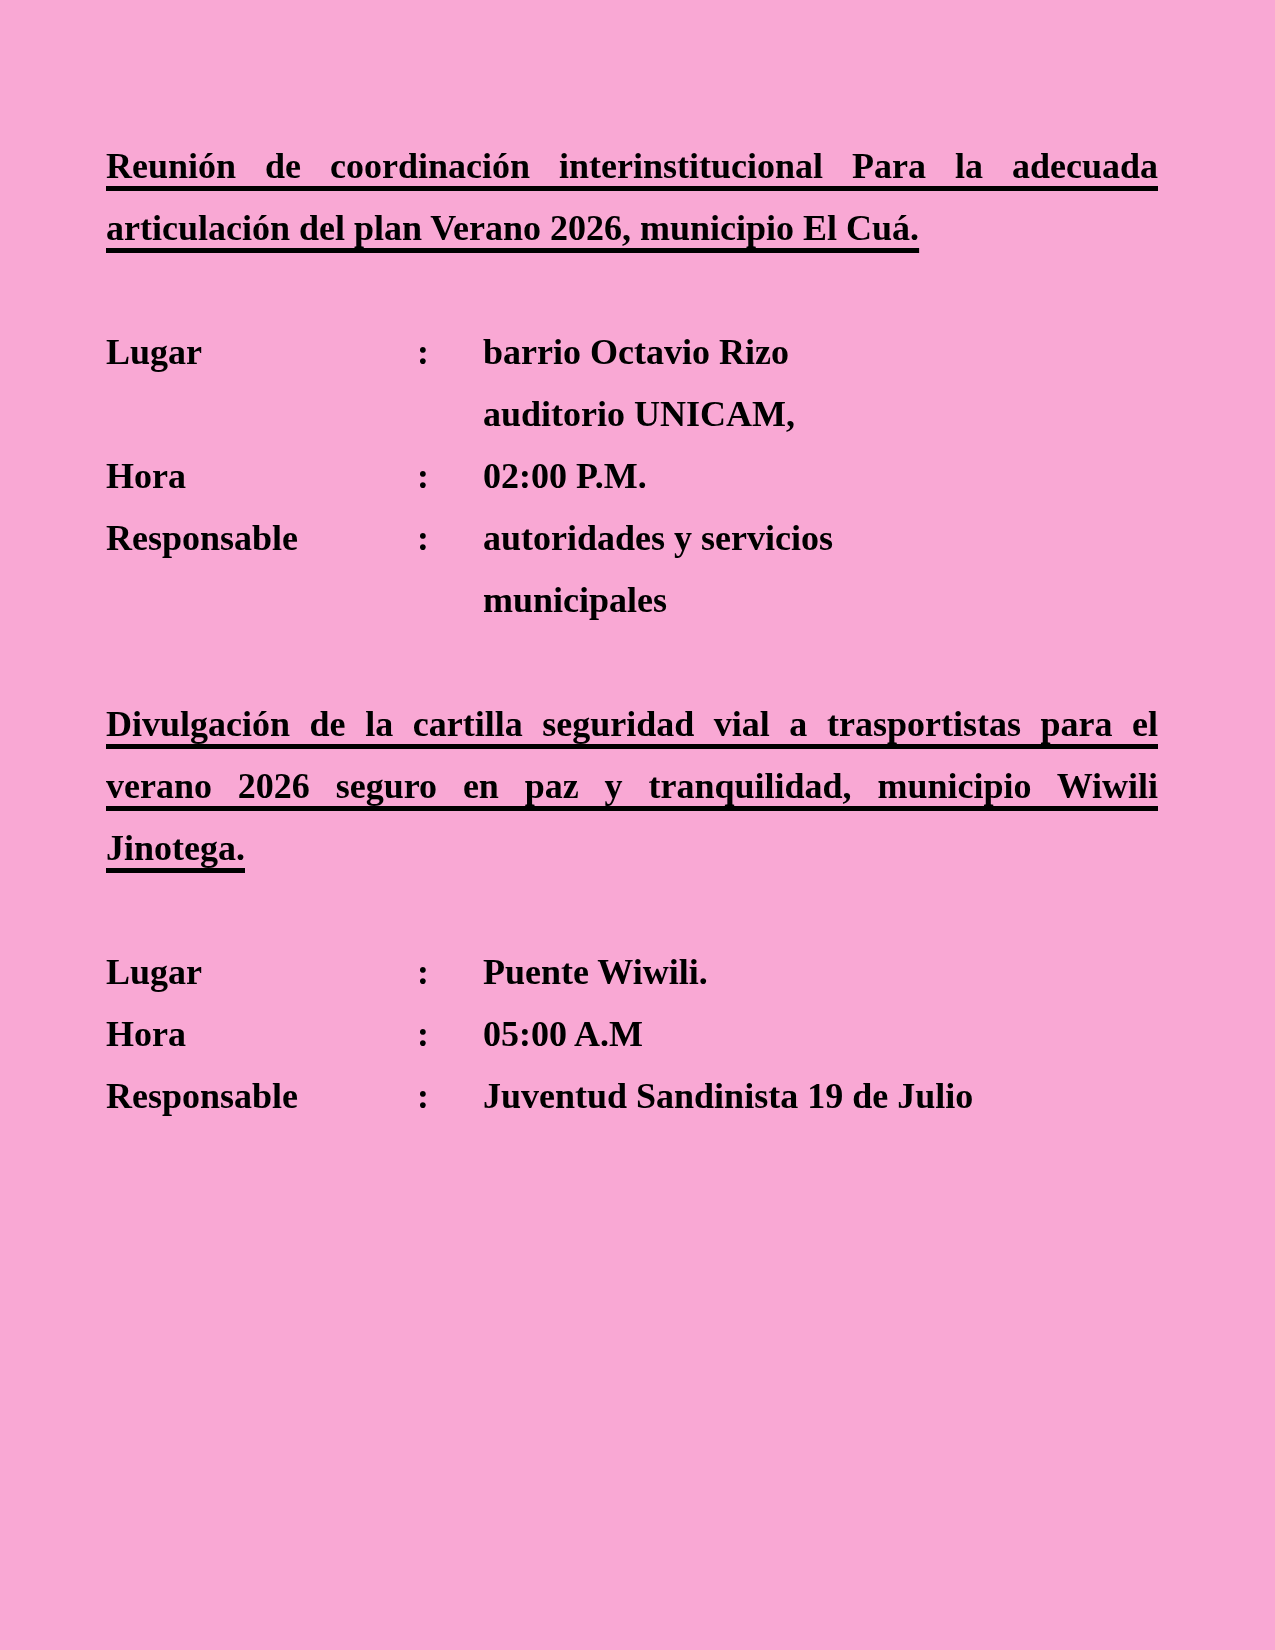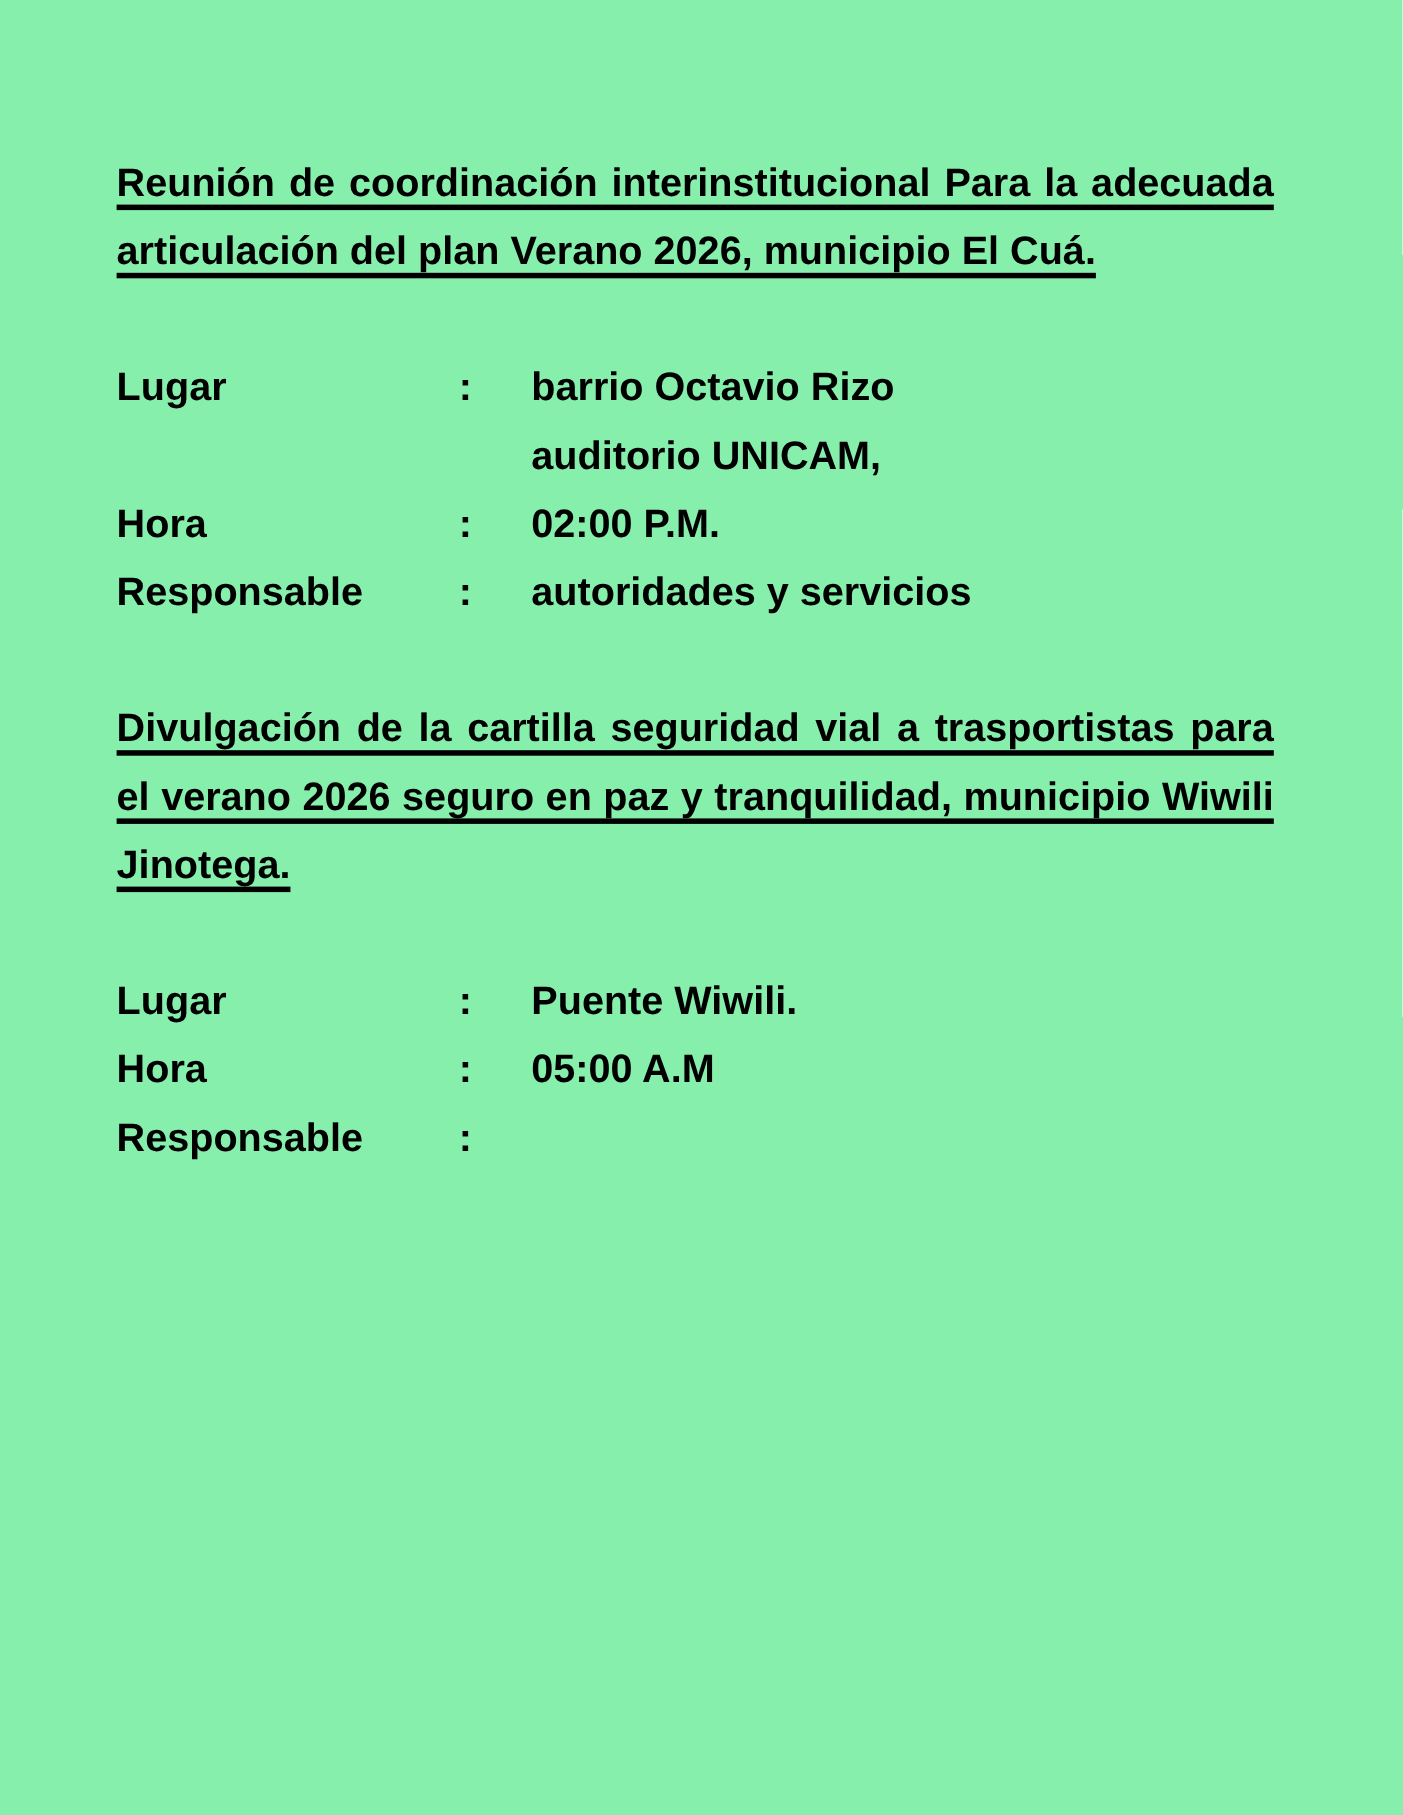--- a/index.html
+++ b/index.html
@@ -4,23 +4,23 @@
 <style>
   html, body {
     margin: 0;
     padding: 0;
     background: #ffffff;
   }
   .page {
     position: relative;
     width: 1275px;
     height: 1650px;
-    background: #86efac;
+    background: #f9a8d4;
     overflow: hidden;
-    font-family: Liberation Sans, sans-serif;
+    font-family: Liberation Serif, serif;
     font-weight: bold;
     font-size: 36px;
     line-height: 62px;
     color: #000000;
   }
   .doc {
     position: absolute;
     left: 106px;
     top: 135px;
     width: 1052px;
@@ -75,20 +75,21 @@
         <div>
           <div class="detail-value-line">02:00 P.M.</div>
         </div>
       </div>
 
       <div class="detail-row">
         <div class="detail-label">Responsable</div>
         <div class="detail-sep">:</div>
         <div>
           <div class="detail-value-line">autoridades y servicios</div>
+          <div class="detail-value-line">municipales</div>
         </div>
       </div>
 
     </div>
 
 
     <div class="block event-title">Divulgación de la cartilla seguridad vial a trasportistas para el verano 2026 seguro en paz y tranquilidad, municipio Wiwili Jinotega.</div>
 
     <div class="block">
 
@@ -104,18 +105,21 @@
         <div class="detail-label">Hora</div>
         <div class="detail-sep">:</div>
         <div>
           <div class="detail-value-line">05:00 A.M</div>
         </div>
       </div>
 
       <div class="detail-row">
         <div class="detail-label">Responsable</div>
         <div class="detail-sep">:</div>
+        <div>
+          <div class="detail-value-line">Juventud Sandinista 19 de Julio</div>
+        </div>
       </div>
 
     </div>
 
   </div>
 </div>
 
 </body></html>

